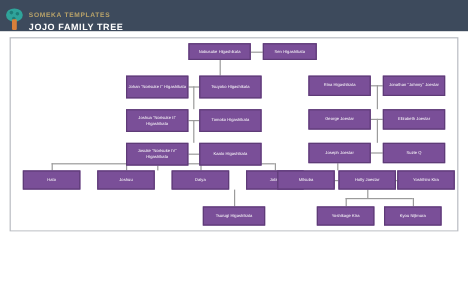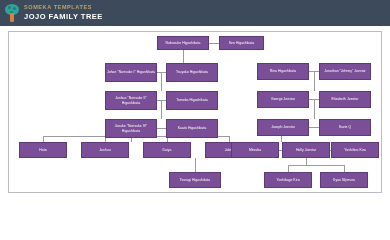--- a/index.html
+++ b/index.html
@@ -27,21 +27,21 @@
   .header {
     position: relative;
     height: 26px;
     background: #3d4a5c;
     display: flex;
     align-items: stretch;
     overflow: hidden;
   }
   .header-left {
     display: flex;
-    align-items: center;
+    align-items: flex-end;
     padding-left: 3px;
     flex: 0 0 auto;
   }
   .logo-mark {
     width: 18px;
     height: 20px;
     position: relative;
     flex: 0 0 auto;
     margin-right: 3px;
   }

